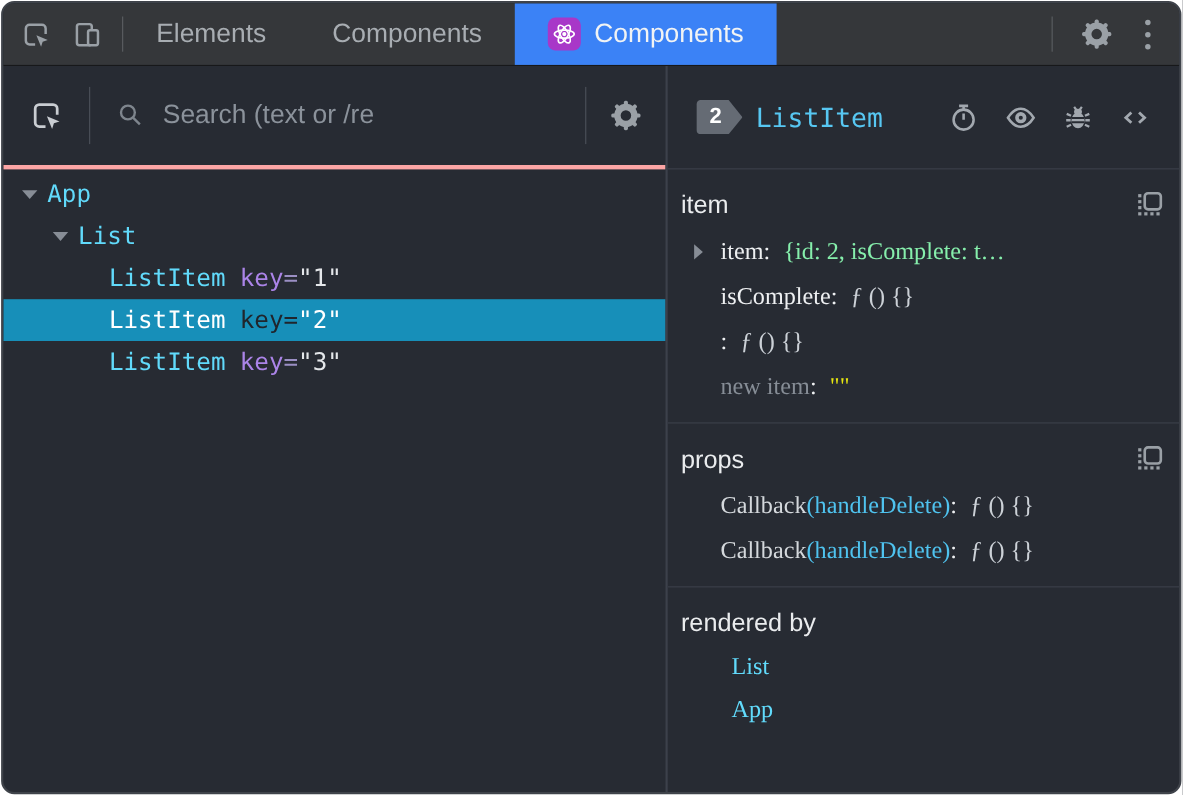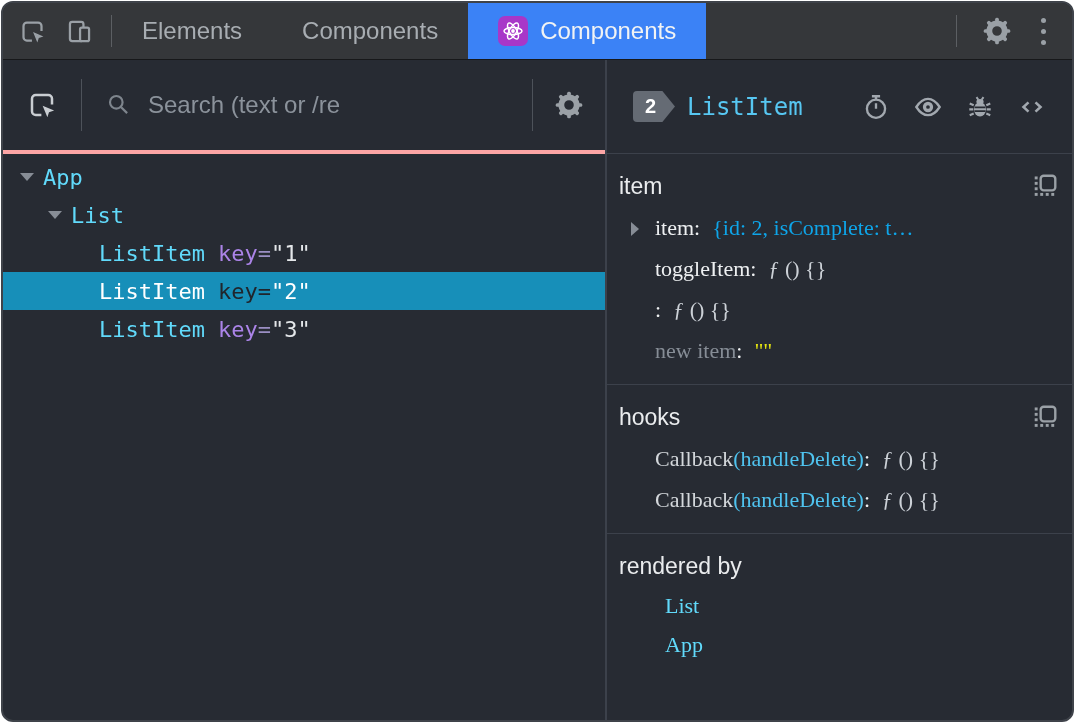--- a/index.html
+++ b/index.html
@@ -125,21 +125,21 @@
   }
   .kv-row { margin-top:15px; padding-left:36px; position:relative; display:flex; align-items:center; }
   .row-tri {
     position:absolute; left:12px; top:7px;
     width:0; height:0;
     border-top:7px solid transparent; border-bottom:7px solid transparent;
     border-left:8px solid #878d96; cursor:pointer;
   }
   .k-name { color:#eef0f2; }
   .k-colon { color:#eef0f2; margin-right:12px; }
-  .v-obj { color:#0ea5e9; }
+  .v-obj { color:#86efac; }
   .v-fn { color:#ccd1d7; }
   .k-name-muted { color:#868d96; }
   .v-str-empty { color:#e5e510; }
 
   .hook-row { margin-top:15px; padding-left:36px; }
   .hook-fn { color:#d4d8dc; }
   .hook-paren { color:#4fc3ef; }
 
   .rb-row { margin-top:13px; padding-left:46px; cursor:pointer; }
   .rb-owner { color:#61dafb; }
@@ -333,38 +333,38 @@
               <use href="#ico-copy"></use>
             </svg>
         </div>
         <div class="kv-row">
           <span class="row-tri"></span>
           <span class="k-name">item</span>
             <span class="k-colon">:</span>
           <span class="v-obj">{id: 2, isComplete: t…</span>
         </div>
         <div class="kv-row">
-          <span class="k-name">toggleItem</span>
+          <span class="k-name">isComplete</span>
             <span class="k-colon">:</span>
           <span class="v-fn">ƒ () {}</span>
         </div>
         <div class="kv-row">
             <span class="k-colon">:</span>
           <span class="v-fn">ƒ () {}</span>
         </div>
         <div class="kv-row">
           <span class="k-name-muted">new item</span>
             <span class="k-colon">:</span>
           <span class="v-str-empty">""</span>
         </div>
       </div>
 
       <div class="section">
         <div class="section-head">
-          <span class="section-title">hooks</span>
+          <span class="section-title">props</span>
           <svg class="copy-icon" viewBox="0 0 24 24">
               <use href="#ico-copy"></use>
             </svg>
         </div>
         <div class="hook-row">
           <span class="hook-fn">Callback</span><span class="hook-paren">(handleDelete)</span><span class="k-colon">:</span><span class="v-fn">ƒ () {}</span>
         </div>
         <div class="hook-row">
           <span class="hook-fn">Callback</span><span class="hook-paren">(handleDelete)</span><span class="k-colon">:</span><span class="v-fn">ƒ () {}</span>
         </div>

